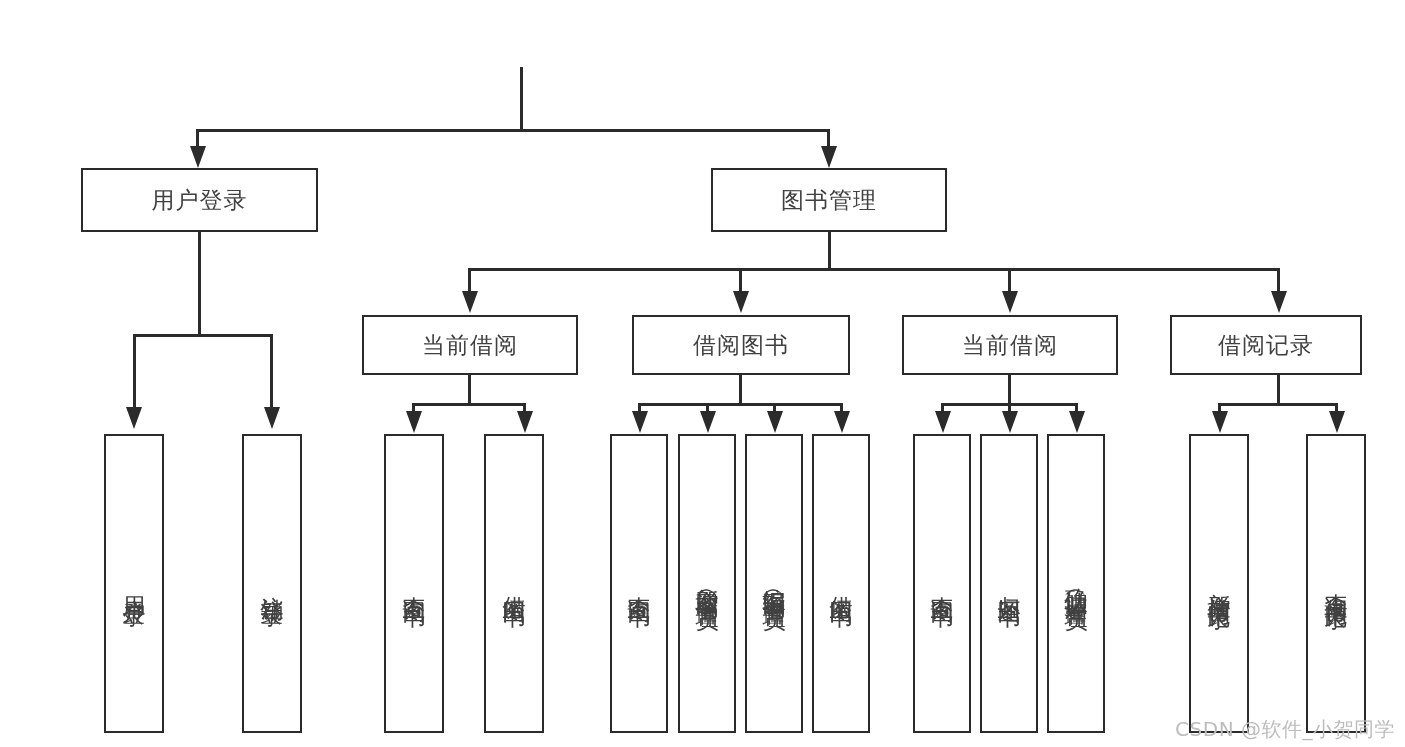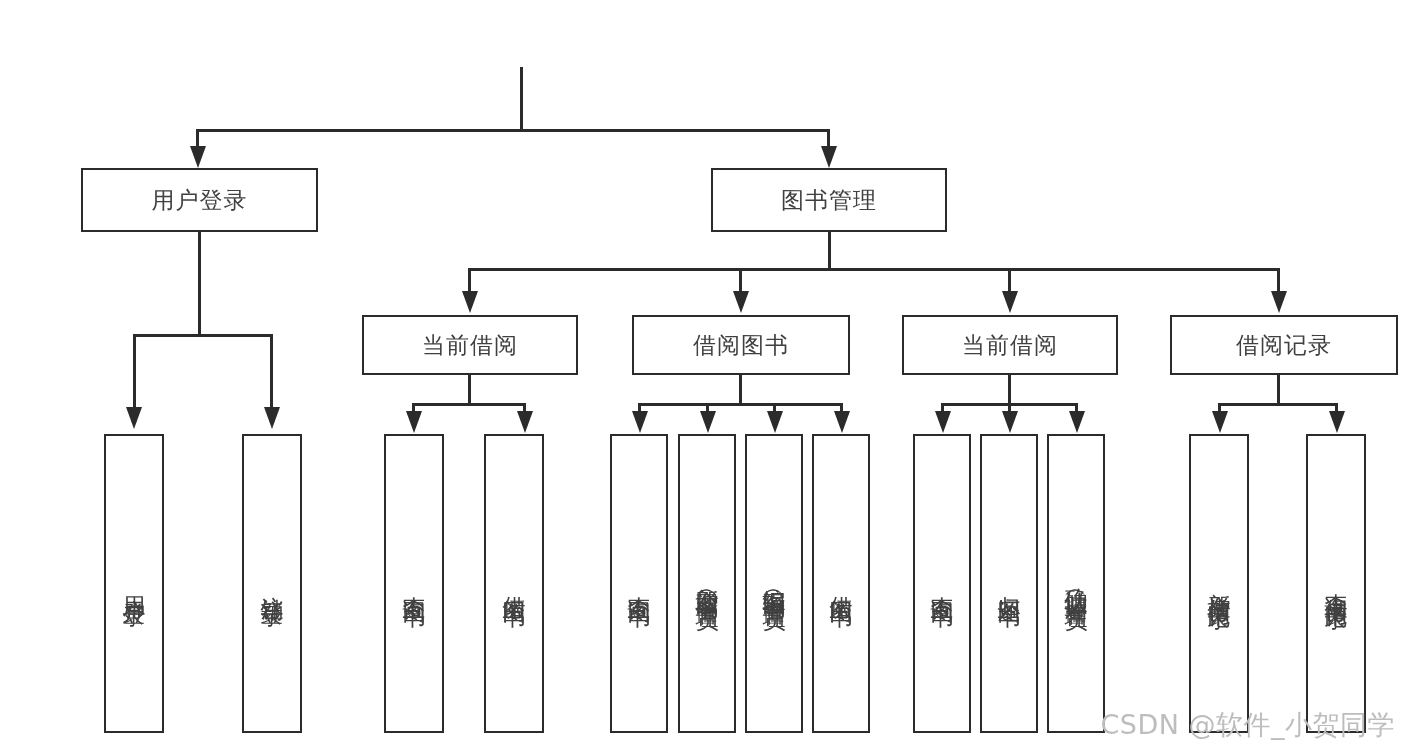--- a/index.html
+++ b/index.html
@@ -68,21 +68,21 @@
     border-left: 8px solid transparent;
     border-right: 8px solid transparent;
     border-top: 22px solid #2b2b2b;
   }
 
   
   #watermark {
     position: absolute;
     right: 10px;
     bottom: 4px;
-    font-size: 27px;
+    font-size: 20px;
     color: #bdbdbd;
     letter-spacing: 0.5px;
     white-space: nowrap;
     font-family: "DejaVu Sans", "Liberation Sans", sans-serif;
   }
 </style>
 </head>
 <body>
 
 <div id="canvas">
@@ -125,21 +125,21 @@
 
   <div class="node" style="left:362px; top:315px; width:216px; height:60px;">
     <span class="label">当前借阅</span>
   </div>
   <div class="node" style="left:632px; top:315px; width:218px; height:60px;">
     <span class="label">借阅图书</span>
   </div>
   <div class="node" style="left:902px; top:315px; width:216px; height:60px;">
     <span class="label">当前借阅</span>
   </div>
-  <div class="node" style="left:1170px; top:315px; width:228px; height:60px;">
+  <div class="node" style="left:1170px; top:315px; width:192px; height:60px;">
     <span class="label">借阅记录</span>
   </div>
 
   <div class="vline" style="left:468px; top:375px; width:3px; height:30px;"></div>
   <div class="hline" style="left:412px; top:403px; width:114px; height:3px;"></div>
   <div class="vline" style="left:412px; top:403px; width:3px; height:12px;"></div>
   <div class="arrow" style="left:406px; top:411px;"></div>
   <div class="vline" style="left:523px; top:403px; width:3px; height:12px;"></div>
   <div class="arrow" style="left:517px; top:411px;"></div>
 

